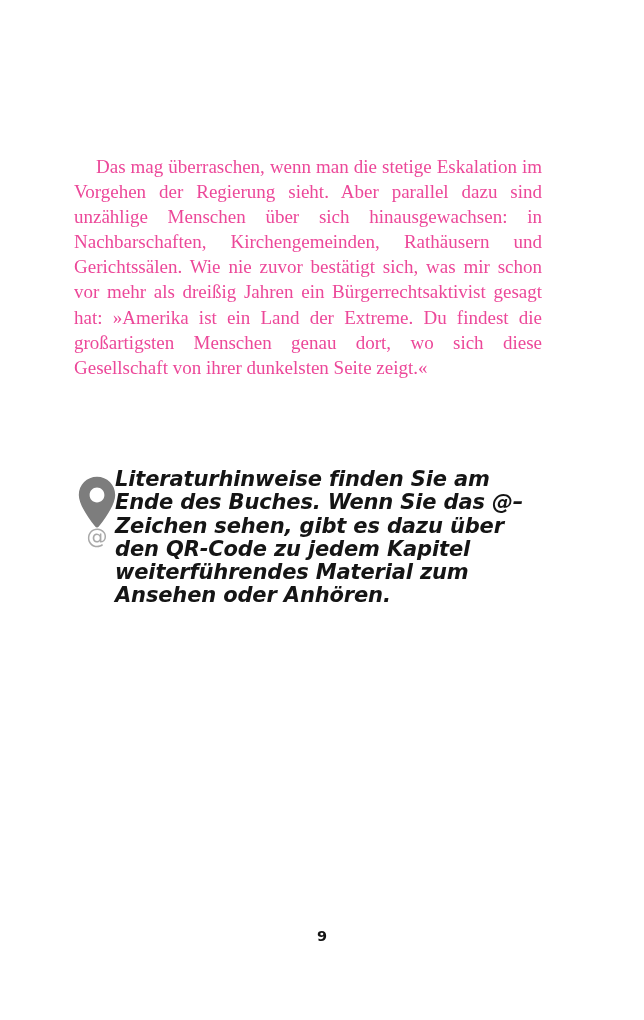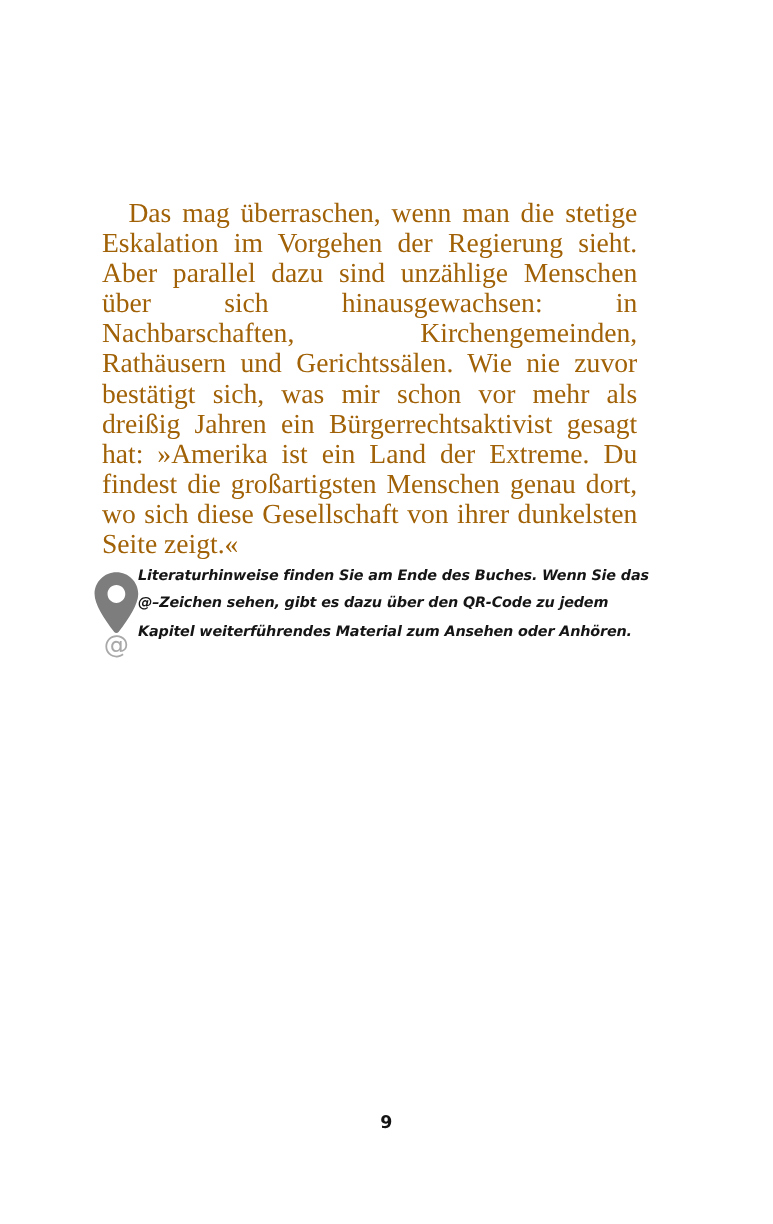--- a/index.html
+++ b/index.html
@@ -25,27 +25,27 @@
 
   
   .textblock {
     position: absolute;
     left: 70px;
     top: 150px;
     width: 476px;
   }
 
   .para {
-    margin: 15px;
+    margin: 4px;
     font-family: "Liberation Serif", "DejaVu Serif", serif;
-    font-size: 23px;
+    font-size: 19px;
     line-height: 25.1px;
     text-align: justify;
     text-justify: inter-word;
-    color: #a16207;
+    color: #ec4899;
     hyphens: manual;
     text-indent: 22px;
   }
 
   
   .callout {
     position: absolute;
     left: 70px;
     top: 468px;
     width: 476px;
@@ -77,21 +77,21 @@
     font-family: "DejaVu Sans", "Liberation Sans", sans-serif;
     font-size: 21px;
     line-height: 26px;
     color: #a9a9a9;
   }
 
   .callout-text {
     margin: 0;
     padding-left: 45px;
     font-family: "DejaVu Sans", "Liberation Sans", sans-serif;
-    font-size: 12px;
+    font-size: 21px;
     font-weight: bold;
     font-style: italic;
     line-height: 23.3px;
     letter-spacing: -0.15px;
     color: #151515;
     text-align: left;
   }
 
   
   .folio {

